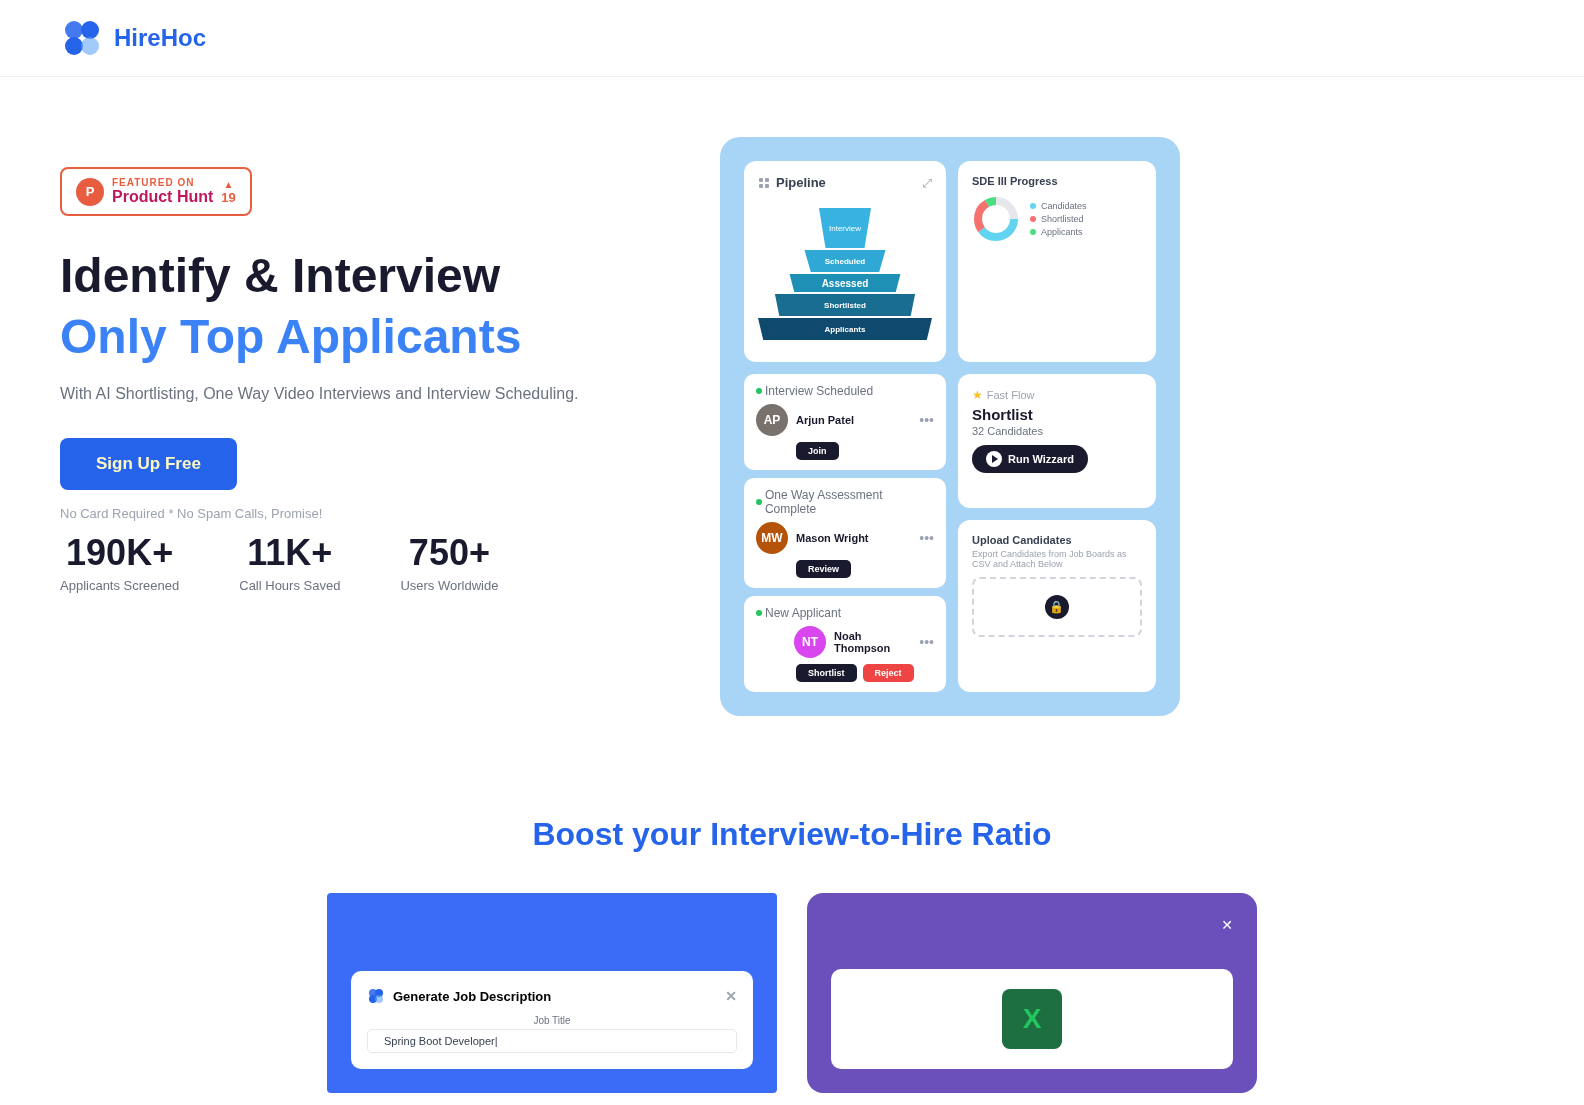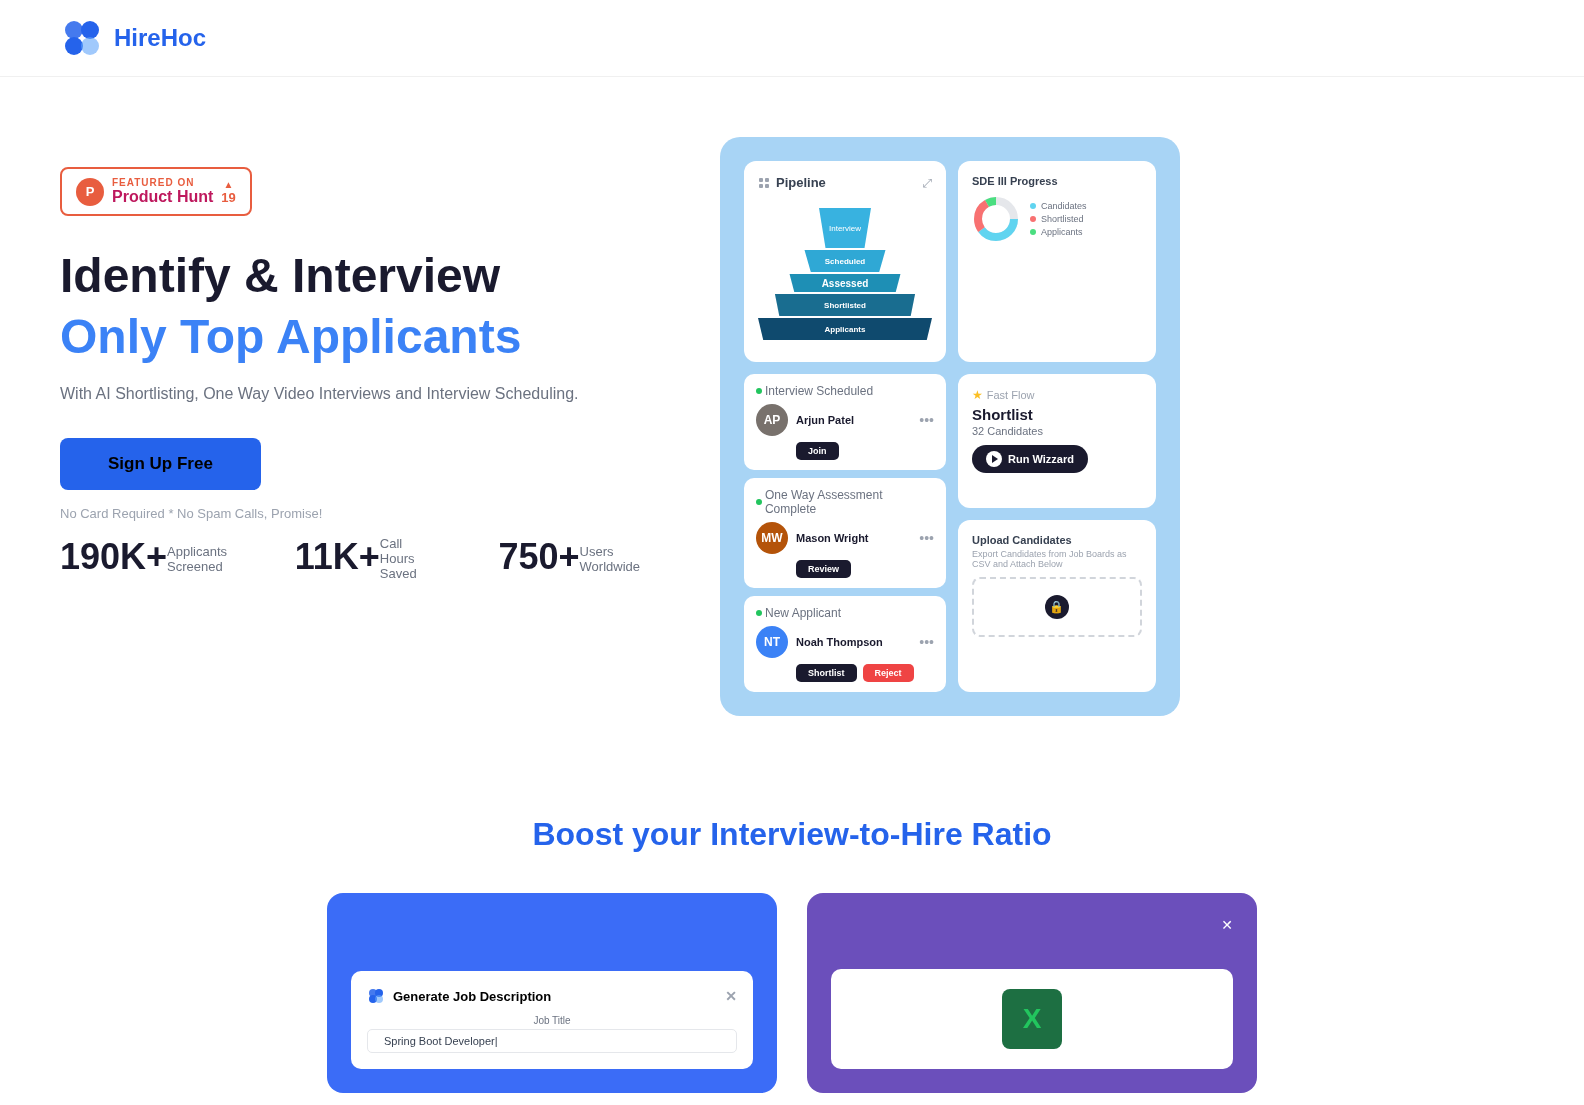--- a/index.html
+++ b/index.html
@@ -19,25 +19,25 @@
     .ph-logo { width: 28px; height: 28px; background: #e85d3f; border-radius: 50%; display: flex; align-items: center; justify-content: center; color: white; font-size: 13px; font-weight: 700; flex-shrink: 0; }
     .ph-text { display: flex; flex-direction: column; }
     .ph-featured { font-size: 10px; color: #e85d3f; letter-spacing: 1px; font-weight: 600; }
     .ph-name { font-size: 16px; color: #be185d; font-weight: 700; }
     .ph-count { display: flex; flex-direction: column; align-items: center; color: #e85d3f; font-weight: 700; font-size: 13px; }
     .ph-arrow { font-size: 10px; }
 
     .hero-title { font-size: 48px; font-weight: 800; color: #1a1a2e; line-height: 1.15; margin-bottom: 6px; }
     .hero-title-blue { font-size: 48px; font-weight: 800; color: #3b82f6; line-height: 1.15; margin-bottom: 18px; }
     .hero-subtitle { font-size: 16px; color: #6b7280; margin-bottom: 32px; line-height: 1.5; }
-    .signup-btn { background: #2563eb; color: #000000; border: none; padding: 16px 48px; border-radius: 8px; font-size: 17px; font-weight: 600; cursor: pointer; display: inline-block; margin-bottom: 14px; }
+    .signup-btn { background: #2563eb; color: #fef9c3; border: none; padding: 16px 36px; border-radius: 8px; font-size: 17px; font-weight: 600; cursor: pointer; display: inline-block; margin-bottom: 14px; }
     .no-card-text { font-size: 13px; color: #9ca3af; margin-bottom: 40px; }
 
     .stats { display: flex; gap: 60px; margin-top: 10px; }
-    .stat-item { display: flex; align-items: center; }
+    .stat-item { display: flex; flex-direction: column; align-items: center; }
     .stat-number { font-size: 36px; font-weight: 800; color: #1a1a2e; }
     .stat-label { font-size: 13px; color: #6b7280; margin-top: 4px; }
 
     
     .hero-right { flex: 1; max-width: 460px; }
     .dashboard-bg { background: #a8d4f5; border-radius: 20px; padding: 24px; display: grid; grid-template-columns: 1fr 1fr; gap: 12px; }
 
     .dash-card { background: white; border-radius: 12px; padding: 14px; }
 
     
@@ -74,21 +74,21 @@
     .upload-title { font-size: 11px; font-weight: 700; color: #374151; margin-bottom: 3px; }
     .upload-subtitle { font-size: 9px; color: #9ca3af; margin-bottom: 8px; }
     .upload-area { border: 2px dashed #d1d5db; border-radius: 8px; height: 60px; display: flex; align-items: center; justify-content: center; }
     .lock-icon { width: 24px; height: 24px; background: #1a1a2e; border-radius: 50%; display: flex; align-items: center; justify-content: center; color: white; font-size: 12px; }
 
     
     .section2 { padding: 60px 60px 40px; text-align: center; }
     .section2-title { font-size: 32px; font-weight: 700; color: #2563eb; margin-bottom: 40px; }
 
     .cards-row { display: flex; gap: 30px; justify-content: center; }
-    .feature-card-blue { background: #3b6cf7; border-radius: 16px; padding: 24px; width: 450px; min-height: 200px; display: flex; flex-direction: column; }
+    .feature-card-blue { background: #3b6cf7; border-radius: 4px; padding: 24px; width: 450px; min-height: 200px; display: flex; flex-direction: column; }
     .feature-card-purple { background: #6b4fbb; border-radius: 16px; padding: 24px; width: 450px; min-height: 200px; display: flex; flex-direction: column; }
 
     
     .inner-card { background: white; border-radius: 10px; padding: 16px; margin-top: auto; }
     .inner-card-header { display: flex; align-items: center; justify-content: space-between; margin-bottom: 10px; font-size: 13px; font-weight: 600; }
     .inner-close { color: #9ca3af; font-size: 14px; cursor: pointer; }
     .form-label { font-size: 10px; color: #6b7280; margin-bottom: 3px; }
     .form-input { width: 100%; border: 1px solid #e5e7eb; border-radius: 5px; padding: 5px 16px; font-size: 11px; color: #374151; }
 
     .excel-card { background: white; border-radius: 10px; padding: 20px; margin-top: auto; display: flex; flex-direction: column; align-items: center; }
@@ -236,21 +236,21 @@
             <button class="action-btn-dark">Review</button>
           </div>
         </div>
 
         <div class="app-card">
           <div class="app-header">
             <div class="status-dot"></div>
             New Applicant
           </div>
           <div class="app-info">
-            <div class="avatar-placeholder" style="background:#3b82f6;">NT</div>
+            <div class="avatar-placeholder" style="background:#d946ef;margin-left:38px;">NT</div>
             <span class="app-name">Noah Thompson</span>
             <div class="more-dots">•••</div>
           </div>
           <div class="app-actions">
             <button class="action-btn-dark">Shortlist</button>
             <button class="action-btn-red">Reject</button>
           </div>
         </div>
       </div>
 

